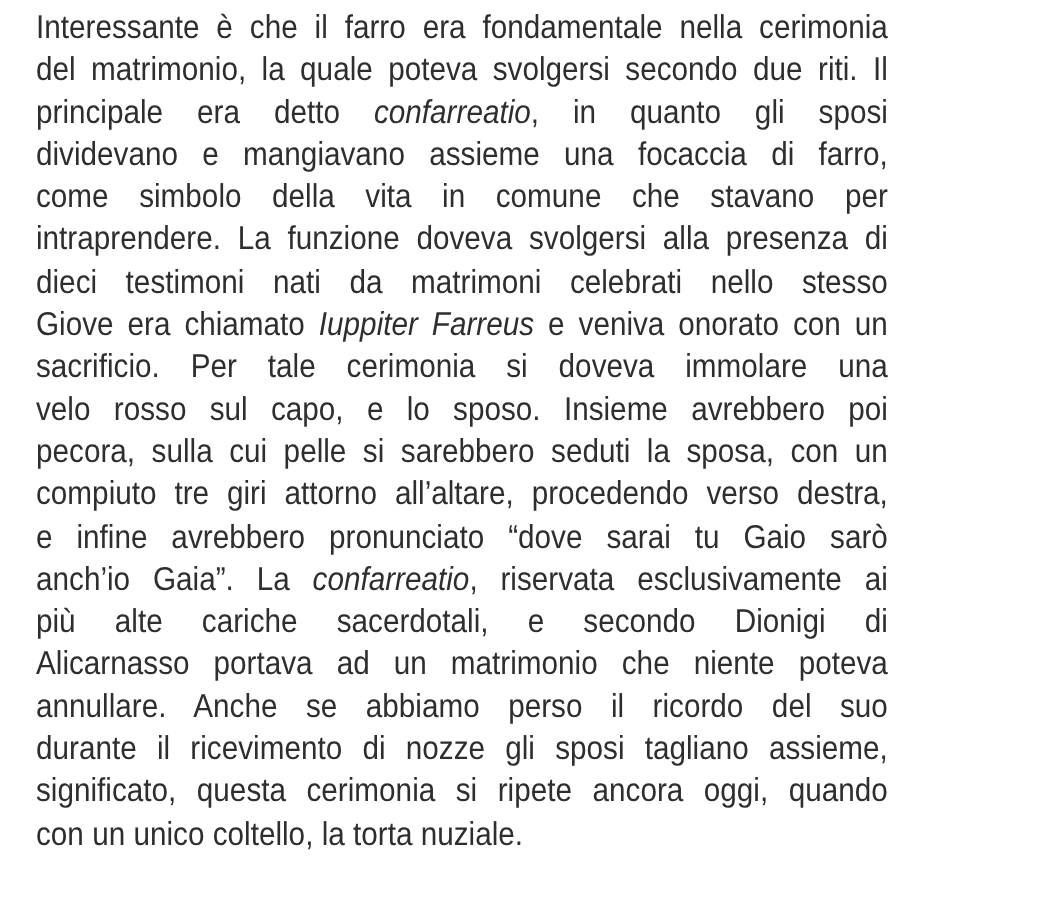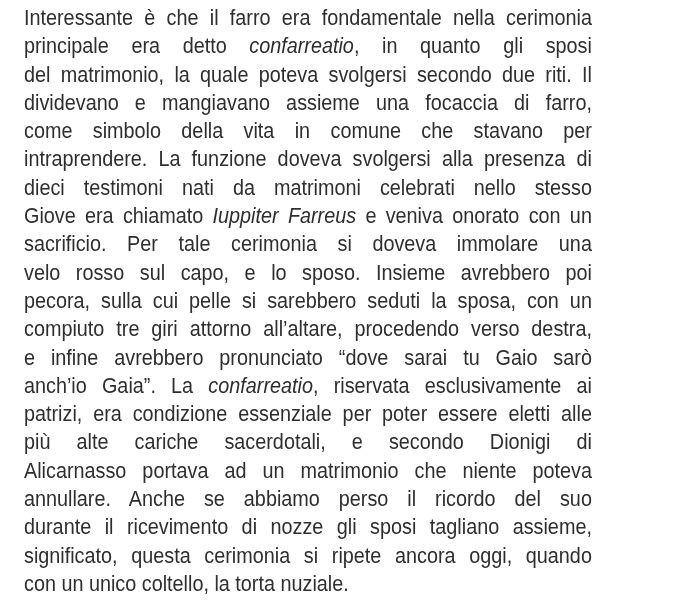--- a/index.html
+++ b/index.html
@@ -54,24 +54,24 @@
     }
   </style>
 </head>
 <body>
 
 <div class="doc" id="doc">
     <div class="line">
       <span class="fit"><span>Interessante è che il farro era fondamentale nella cerimonia</span></span>
     </div>
     <div class="line">
-      <span class="fit"><span>principale era detto </span><em>confarreatio</em><span>, in quanto gli sposi</span></span>
+      <span class="fit"><span>del matrimonio, la quale poteva svolgersi secondo due riti. Il</span></span>
     </div>
     <div class="line">
-      <span class="fit"><span>del matrimonio, la quale poteva svolgersi secondo due riti. Il</span></span>
+      <span class="fit"><span>principale era detto </span><em>confarreatio</em><span>, in quanto gli sposi</span></span>
     </div>
     <div class="line">
       <span class="fit"><span>dividevano e mangiavano assieme una focaccia di farro,</span></span>
     </div>
     <div class="line">
       <span class="fit"><span>come simbolo della vita in comune che stavano per</span></span>
     </div>
     <div class="line">
       <span class="fit"><span>intraprendere. La funzione doveva svolgersi alla presenza di</span></span>
     </div>
@@ -93,23 +93,20 @@
     <div class="line">
       <span class="fit"><span>compiuto tre giri attorno all’altare, procedendo verso destra,</span></span>
     </div>
     <div class="line">
       <span class="fit"><span>e infine avrebbero pronunciato “dove sarai tu Gaio sarò</span></span>
     </div>
     <div class="line">
       <span class="fit"><span>anch’io Gaia”. La  </span><em>confarreatio</em><span>, riservata esclusivamente ai</span></span>
     </div>
     <div class="line">
-      <span class="fit"><span>patrizi, era condizione essenziale per poter essere eletti alle</span></span>
-    </div>
-    <div class="line">
       <span class="fit"><span>più alte cariche sacerdotali, e secondo Dionigi di</span></span>
     </div>
     <div class="line">
       <span class="fit"><span>Alicarnasso portava ad un matrimonio che niente poteva</span></span>
     </div>
     <div class="line">
       <span class="fit"><span>annullare. Anche se abbiamo perso il ricordo del suo</span></span>
     </div>
     <div class="line">
       <span class="fit"><span>durante il ricevimento di nozze gli sposi tagliano assieme,</span></span>

